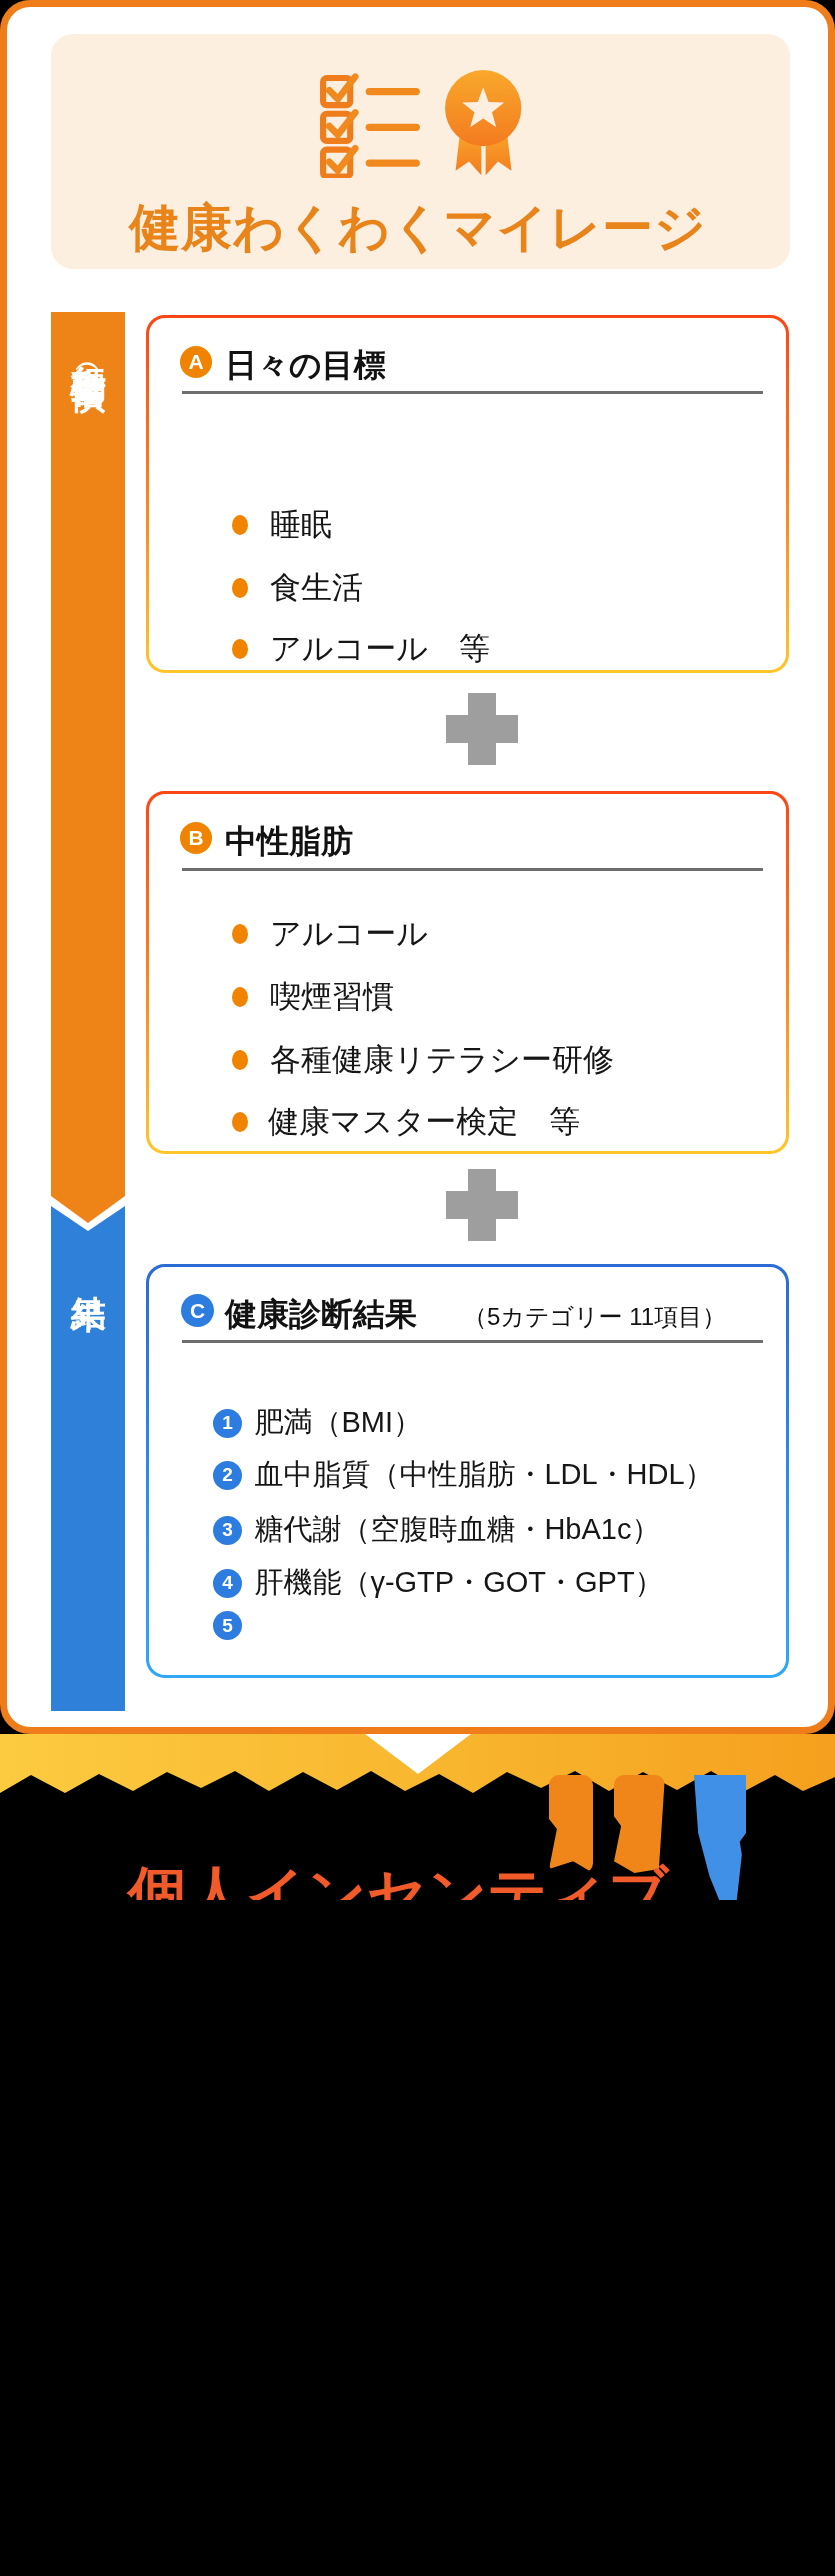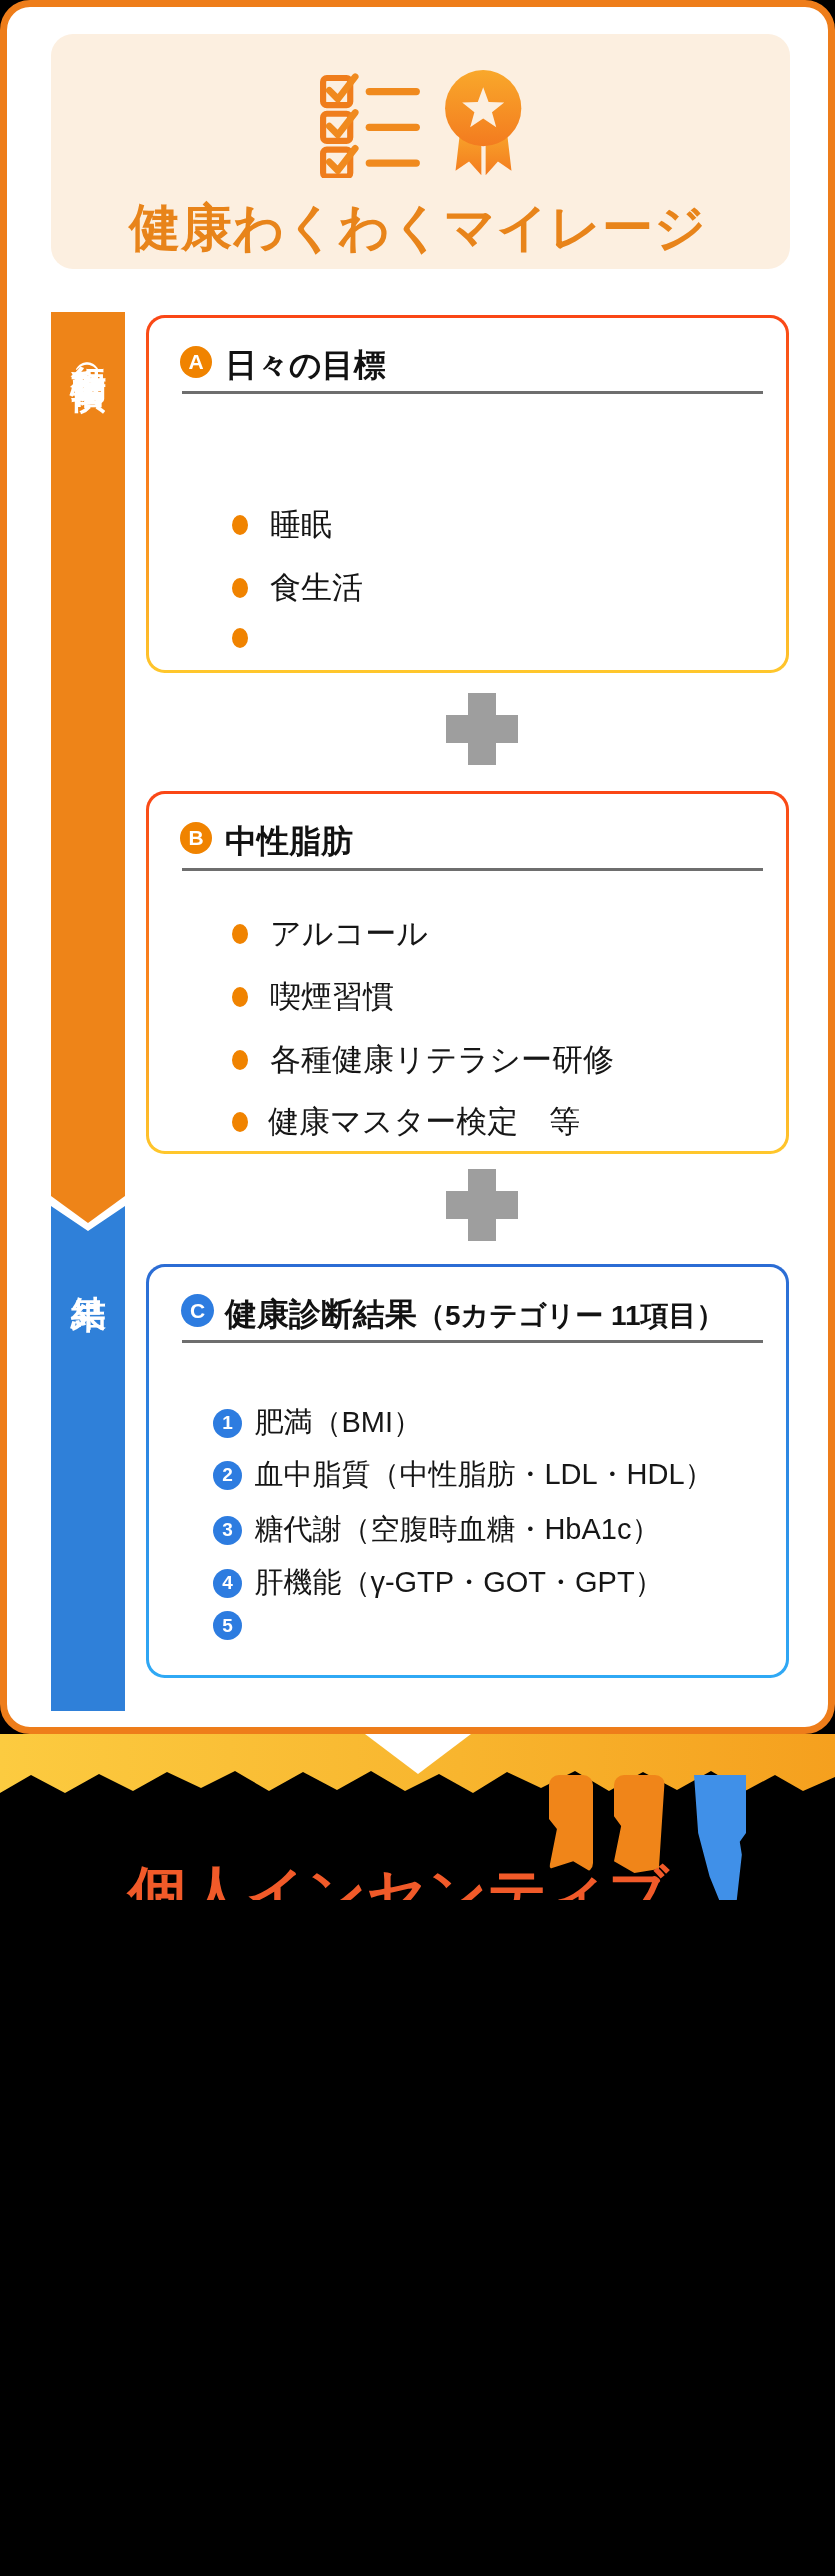--- a/index.html
+++ b/index.html
@@ -30,21 +30,21 @@
   .gbox .inner{position:absolute;inset:3.1px;background:#fff;border-radius:16px;}
   .gbox.ab{background:linear-gradient(180deg,#FA4616 0%,#F98A1D 55%,#FFC72C 100%);}
   .gbox.c{background:linear-gradient(180deg,#2B6CD4 0%,#2FA9F5 100%);}
   .box-a{top:315px;height:358px;}
   .box-b{top:791px;height:363px;}
   .box-c{top:1264px;height:414px;}
   .badge{position:absolute;border-radius:50%;color:#fff;font-weight:900;display:flex;align-items:center;justify-content:center;z-index:7;}
   .badge.or{background:#F08300;}
   .badge.bl{background:#2D7CE0;}
   .box-title{position:absolute;font-size:32px;font-weight:900;color:#121212;white-space:nowrap;z-index:7;}
-  .box-subtitle{font-size:28px;font-weight:700;}
+  .box-subtitle{font-size:24px;font-weight:400;margin-left:46px;}
   .divider{position:absolute;left:182px;width:581px;height:2.5px;background:#6E6E6E;z-index:7;}
   .item-row{position:absolute;display:flex;align-items:center;z-index:7;white-space:nowrap;}
   .item-row.ab{left:232px;gap:22px;}
   .item-row.ab .dot{width:16px;height:20px;border-radius:50%;background:#F08300;flex:none;}
   .item-row.ab .lbl{font-size:31px;font-weight:500;color:#161616;}
   .item-row.c{left:213px;gap:12.4px;}
   .item-row.c .numc{width:29px;height:29px;border-radius:50%;background:#2D7CE0;color:#fff;
           font-size:19px;font-weight:900;display:flex;align-items:center;justify-content:center;flex:none;}
   .item-row.c .lbl{font-size:29px;font-weight:500;color:#161616;}
   
@@ -151,20 +151,21 @@
   <div class="item-row ab" style="top:504px;">
       <span class="dot"></span>
       <span class="lbl">睡眠</span>
     </div>
   <div class="item-row ab" style="top:567px;">
       <span class="dot"></span>
       <span class="lbl">食生活</span>
     </div>
   <div class="item-row ab" style="top:628px;">
       <span class="dot"></span>
+      <span class="lbl">アルコール　等</span>
     </div>
 
   <div class="plus plus1"></div>
 
   <div class="gbox ab box-b">
       <div class="inner"></div>
     </div>
   <div class="badge or" style="left:180px;top:822px;width:32px;height:32px;font-size:21px;">B</div>
   <div class="box-title" style="left:225px;top:820px;">中性脂肪</div>
   <div class="divider" style="top:868px;"></div>

